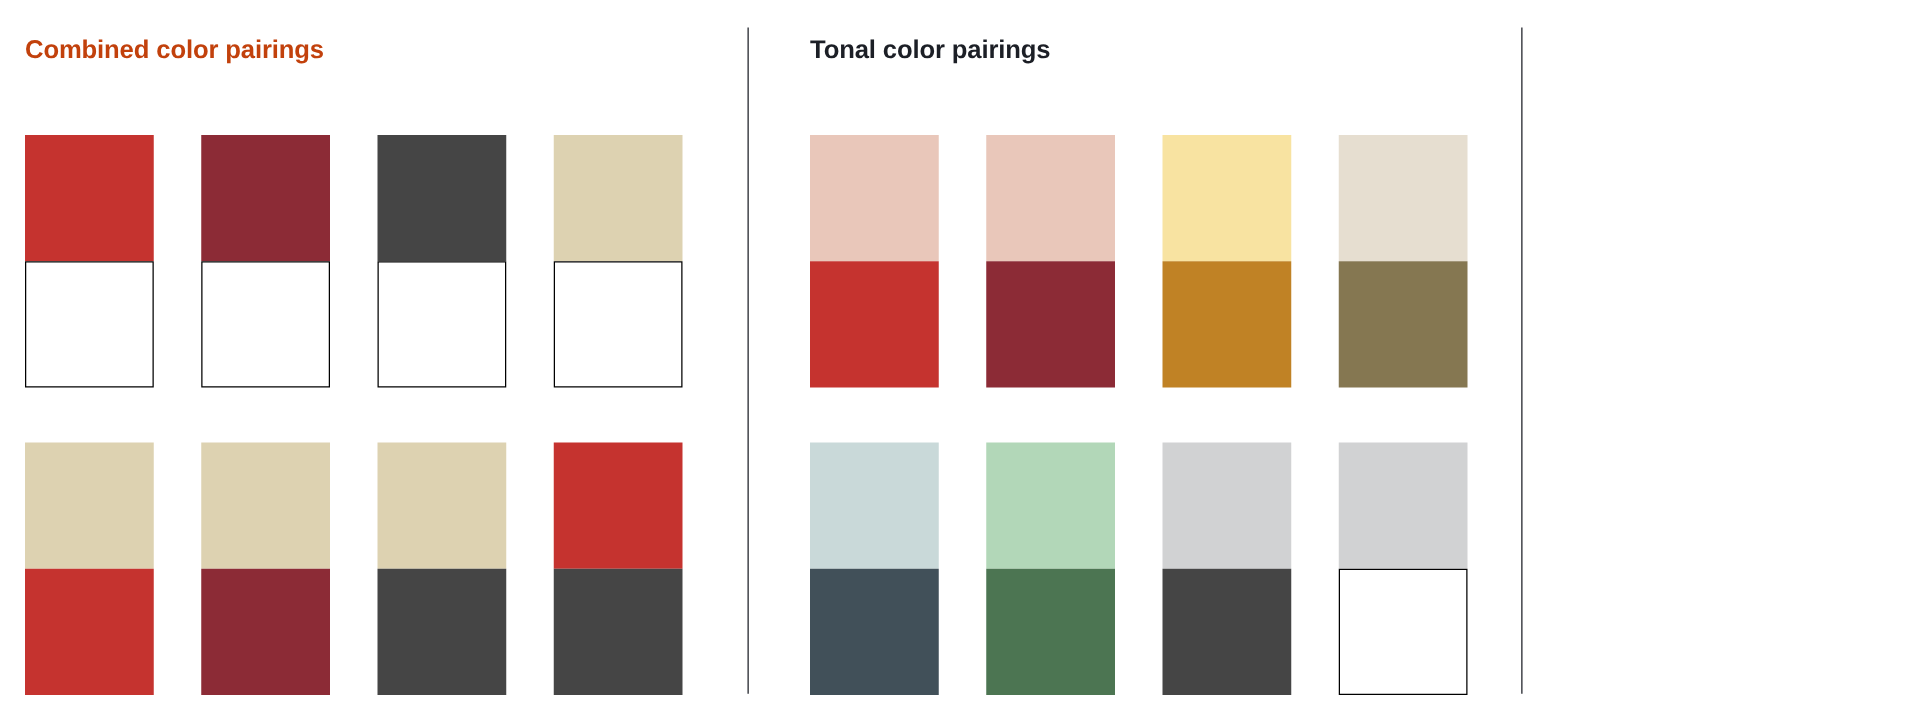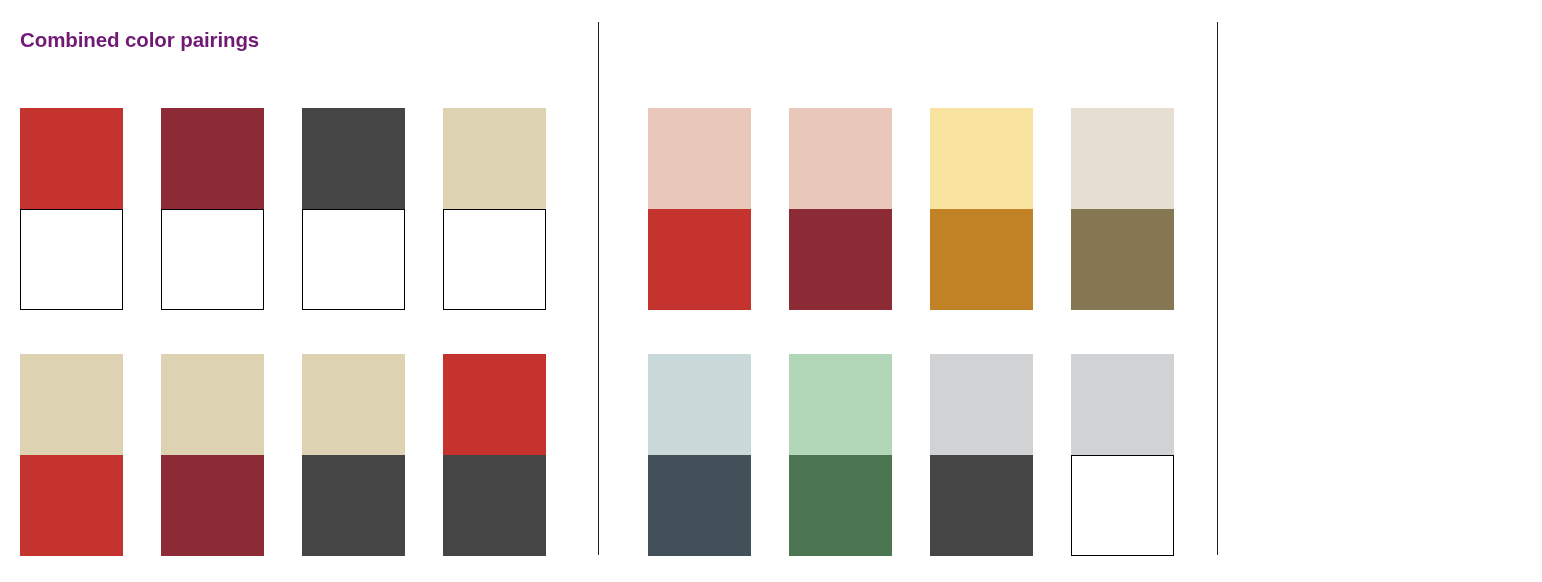--- a/index.html
+++ b/index.html
@@ -88,21 +88,21 @@
 </style>
 </head>
 <body style="background: rgb(255, 255, 255);">
 
 <div class="board">
 
   <div class="divider d1" style="background: rgb(28, 31, 38);"></div>
   <div class="divider d2" style="background: rgb(28, 31, 38);"></div>
 
   <div class="section combined">
-    <h2 class="section-title" style="color: #701a75;">Combined color pairings</h2>
+    <h2 class="section-title" style="color: #c2410c;">Combined color pairings</h2>
 
     <div class="swatch-row row-1">
       <div class="pair">
         <div class="half top-half" style="background-color: rgb(197, 51, 47);"></div>
         <div class="half bottom-half outlined" style="background-color: rgb(255, 255, 255); border-color: rgb(0, 0, 0);"></div>
       </div>
       <div class="pair">
         <div class="half top-half" style="background-color: rgb(140, 43, 54);"></div>
         <div class="half bottom-half outlined" style="background-color: rgb(255, 255, 255); border-color: rgb(0, 0, 0);"></div>
       </div>
@@ -130,20 +130,21 @@
         <div class="half bottom-half" style="background-color: rgb(69, 69, 69);"></div>
       </div>
       <div class="pair">
         <div class="half top-half" style="background-color: rgb(197, 51, 47);"></div>
         <div class="half bottom-half" style="background-color: rgb(69, 69, 69);"></div>
       </div>
     </div>
   </div>
 
   <div class="section tonal">
+    <h2 class="section-title" style="color: rgb(28, 31, 38);">Tonal color pairings</h2>
 
     <div class="swatch-row row-1">
       <div class="pair">
         <div class="half top-half" style="background-color: rgb(233, 199, 186);"></div>
         <div class="half bottom-half" style="background-color: rgb(197, 51, 47);"></div>
       </div>
       <div class="pair">
         <div class="half top-half" style="background-color: rgb(233, 199, 186);"></div>
         <div class="half bottom-half" style="background-color: rgb(140, 43, 54);"></div>
       </div>

